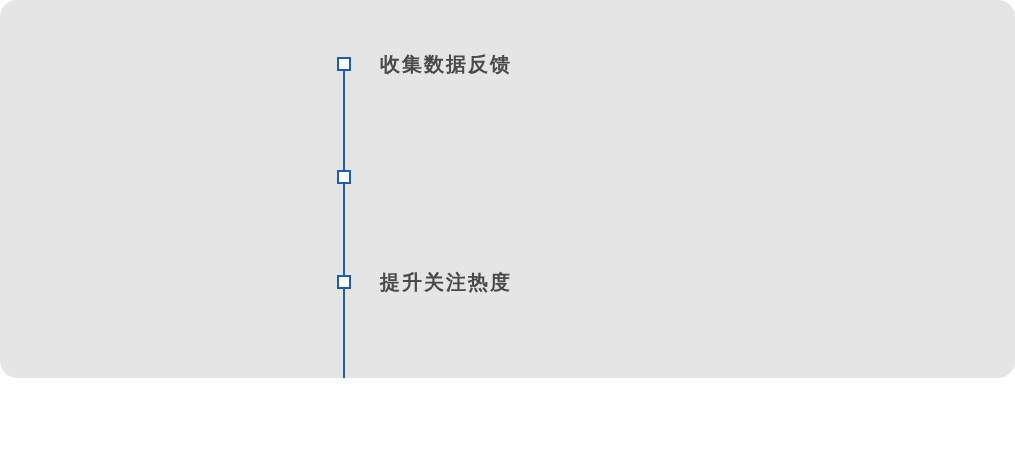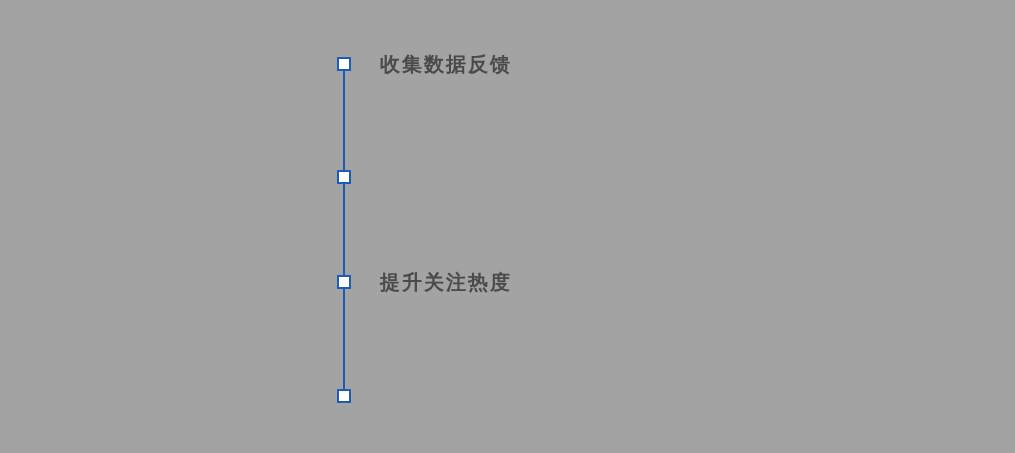--- a/index.html
+++ b/index.html
@@ -6,23 +6,24 @@
     margin: 0;
     padding: 0;
     background: #ffffff;
   }
   body {
     font-family: "DejaVu Sans", "Liberation Sans", sans-serif;
   }
   .canvas {
     position: relative;
     width: 1015px;
-    height: 453px;
-    background: #a3a3a3;
+    height: 378px;
+    background: #e5e5e5;
     overflow: hidden;
+    border-radius: 17px;
   }
   
   .tl-line {
     position: absolute;
     left: 343px;
     top: 64px;
     width: 2px;
     height: 332px;
     background: #1A5CB8;
   }

